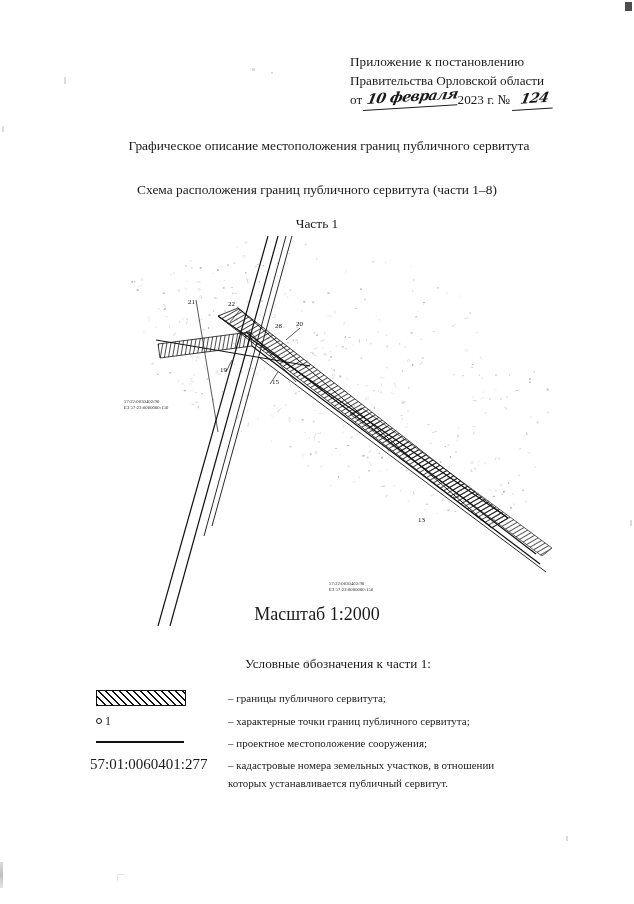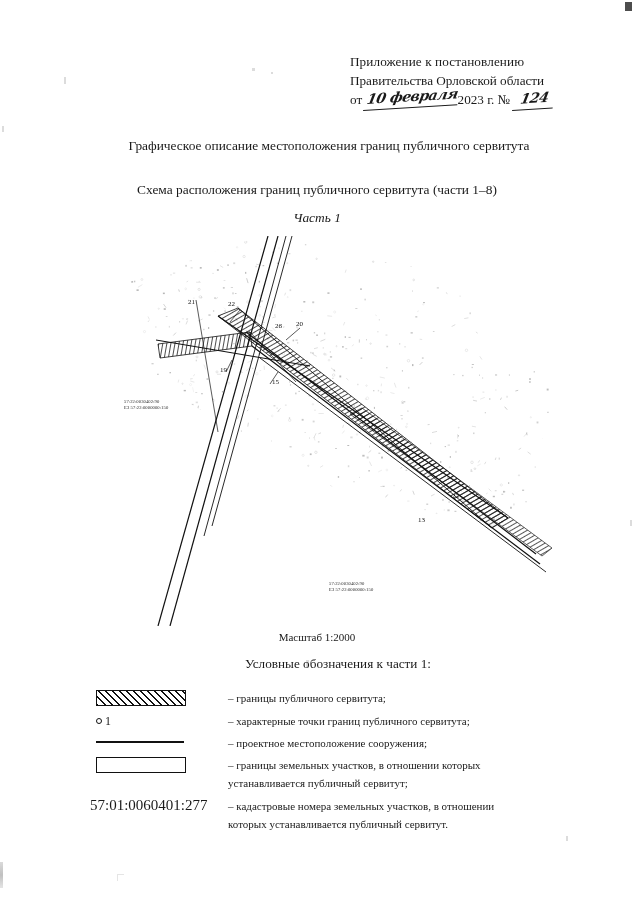--- a/index.html
+++ b/index.html
@@ -41,33 +41,33 @@
   }
   .hw-date{font-size:14px;border-bottom:1px solid #1a1a1a;
     padding:0 2px 1px 2px;margin:0 1px;}
   .hw-num{font-size:14px;border-bottom:1px solid #1a1a1a;
     padding:0 3px 1px 3px;margin-left:2px;min-width:34px;text-align:center;}
 
   
   .title{position:absolute;width:100%;text-align:center;font-size:13.4px;}
   .t1{top:138px;padding-left:12px;}
   .t2{top:182px;}
-  .t3{top:210px;font-style:italic;}
+  .t3{top:216px;}
 
   
   .map{position:absolute;left:100px;top:236px;width:470px;height:390px;}
   .map svg{display:block;width:100%;height:100%;}
 
   .maplabel{position:absolute;font-size:4.6px;line-height:6px;
     font-family:"Liberation Serif",serif;color:#2b2b2b;white-space:nowrap;
     letter-spacing:.1px;}
   .ml-a{left:124px;top:399px;}
   .ml-b{left:329px;top:581px;}
 
-  .scale{position:absolute;width:100%;text-align:center;top:631px;font-size:11px;}
+  .scale{position:absolute;width:100%;text-align:center;top:604px;font-size:18px;}
 
   
   .legend{position:absolute;left:88px;top:656px;width:500px;}
   .leg-title{font-size:13.2px;margin-bottom:17px;text-align:center;}
   .leg-row{display:flex;align-items:flex-start;margin-bottom:3px;}
   .leg-sym{width:140px;flex:0 0 140px;position:relative;height:19px;}
   .leg-txt{font-size:11px;line-height:18.5px;}
   .leg-txt .cont{display:block;}
 
   .sym-hatch{position:absolute;left:8px;top:1px;width:88px;height:14px;
@@ -883,29 +883,20 @@
       <div class="leg-txt">– характерные точки границ публичного сервитута;</div>
     </div>
 
     <div class="leg-row r3">
       <div class="leg-sym">
         <div class="sym-line"></div>
       </div>
       <div class="leg-txt">– проектное местоположение сооружения;</div>
     </div>
 
-    <div class="leg-row r4">
-      <div class="leg-sym">
-        <div class="sym-rect"></div>
-      </div>
-      <div class="leg-txt">
-        <span class="cont">– границы земельных участков, в отношении которых</span>
-        <span class="cont">устанавливается публичный сервитут;</span>
-      </div>
-    </div>
 
     <div class="leg-row r5">
       <div class="leg-sym">
         <div class="sym-cad">57:01:0060401:277</div>
       </div>
       <div class="leg-txt">
         <span class="cont">– кадастровые номера земельных участков, в отношении</span>
         <span class="cont">которых устанавливается публичный сервитут.</span>
       </div>
     </div>

